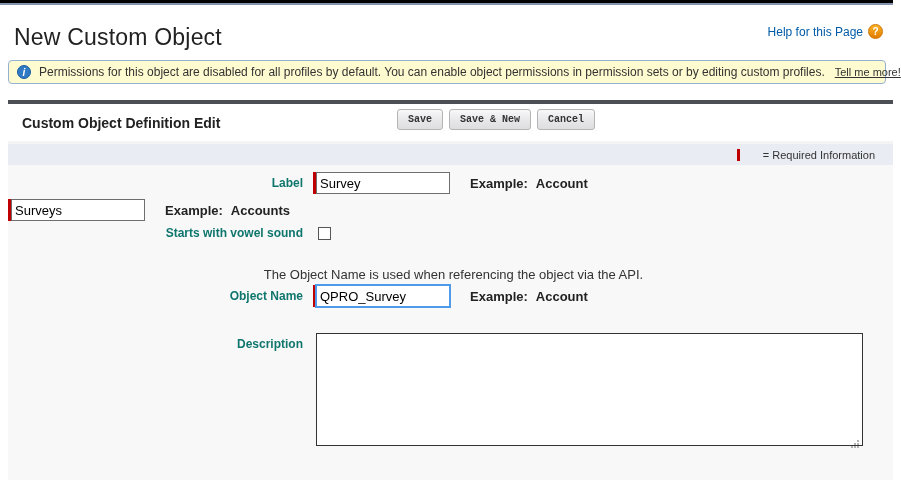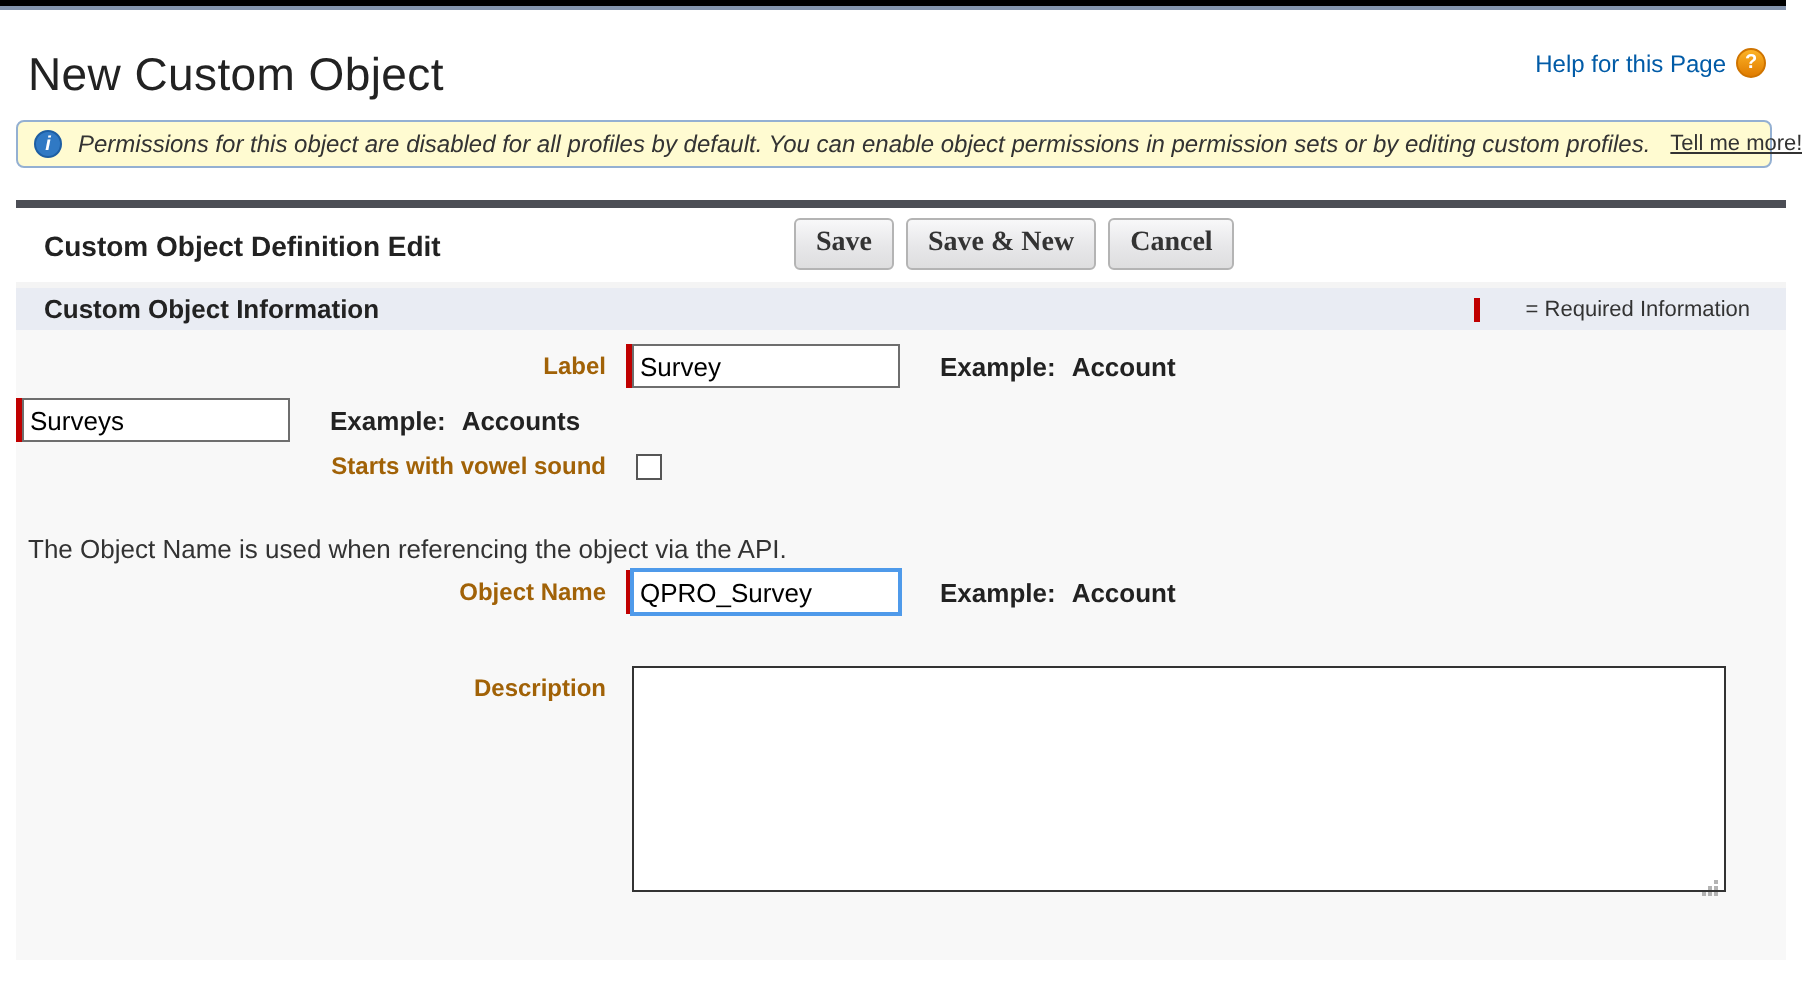--- a/index.html
+++ b/index.html
@@ -10,44 +10,44 @@
 
   
   .page-title { position:absolute; left:14px; top:24px; font-size:23px; font-weight:normal; color:#222; letter-spacing:.2px; }
   .help-wrap { position:absolute; right:18px; top:24px; display:flex; align-items:center; gap:5px; }
   .help-link { color:#015ba7; font-size:12px; cursor:pointer; text-decoration:none; }
   .help-icon { width:15px; height:15px; border-radius:50%; background:linear-gradient(#fcb326,#e07c00); color:#fff; font-size:10px; font-weight:bold; display:flex; align-items:center; justify-content:center; border:1px solid #cf7400; }
 
   
   .notice { position:absolute; left:8px; top:60px; width:878px; height:24px; background:#fffbd1; border:1px solid #94b0d2; border-radius:4px; display:flex; align-items:center; padding:0 8px; gap:8px; }
   .info-icon { width:14px; height:14px; min-width:14px; border-radius:50%; background:#3079c4; border:1px solid #1d5ea3; color:#fff; font-size:10px; font-weight:bold; font-style:italic; display:flex; align-items:center; justify-content:center; }
-  .notice-msg { font-size:12px; color:#333; white-space:nowrap;font-style:italic; }
+  .notice-msg { font-size:12px; color:#333; white-space:nowrap; }
   .notice-links { display:flex; gap:14px; margin-left:2px; }
   .notice-link { font-size:11px; color:#333; text-decoration:underline; white-space:nowrap; cursor:pointer; }
 
   
   .panel { position:absolute; left:8px; top:100px; width:885px; height:380px; display:flex; flex-direction:column; }
   .panel-topline { height:4px; background:#4c4e55; }
   .panel-header { height:37px; background:#fff; position:relative; display:flex; align-items:center; }
   .panel-title { font-size:14px; font-weight:bold; color:#222; padding-left:14px; }
   .btn-group { position:absolute; left:389px; top:5px; display:flex; gap:6px; }
-  .btn { font-family:Liberation Serif, serif; font-size:14px; font-weight:bold; color:#333; padding:4px 10px; background:linear-gradient(#f8f8f9,#e7e7e9 55%,#dededf); border:1px solid #b4b4b4; border-radius:3px; cursor:pointer; }
+  .btn { font-family:Liberation Mono, monospace; font-size:10px; font-weight:bold; color:#333; padding:4px 10px; background:linear-gradient(#f8f8f9,#e7e7e9 55%,#dededf); border:1px solid #b4b4b4; border-radius:3px; cursor:pointer; }
 
   .subsection { height:24px; background:#e9ecf3; border-top:3px solid #f4f4f4; display:flex; align-items:center; padding:0 18px 0 14px; }
   .subsection-title { font-size:13px; font-weight:bold; color:#222; }
   .legend { margin-left:auto; display:flex; align-items:center; gap:23px; }
   .legend-bar { width:3px; height:12px; background:#c00000; }
   .legend-text { font-size:11px; color:#333; }
 
   .panel-body { flex:1; background:#f8f8f8; padding-top:7px; }
   .intro { font-size:13px; color:#333; padding-left:6px; margin-bottom:2px; }
-  .intro-api { margin-top:27px; margin-bottom:3px; }
+  .intro-api { margin-top:27px; margin-bottom:3px;text-align:center; }
 
   .form-row { display:flex; align-items:center; margin-bottom:5px; }
-  .row-label { width:305px; min-width:305px; text-align:right; padding-right:10px; font-size:12px; font-weight:bold; color:#a16207; }
+  .row-label { width:305px; min-width:305px; text-align:right; padding-right:10px; font-size:12px; font-weight:bold; color:#0f766e; }
   .row-field { display:flex; align-items:center; }
   .req-bar { width:3px; height:22px; background:#c00000; }
   .txt { width:134px; height:22px; border:1px solid #6e6e6e; font-family:"Liberation Sans", sans-serif; font-size:13px; color:#000; padding:1px 3px; background:#fff; }
   .txt.focused { border:1px solid #4f9aea; box-shadow:0 0 0 1px #4f9aea; }
   .example { margin-left:20px; font-size:13px; font-weight:bold; color:#222; display:flex; gap:8px; }
   .checkbox { width:13px; height:13px; border:1px solid #565656; background:#fff; margin-left:5px; appearance:none; cursor:pointer; }
 
   .row-desc { align-items:flex-start; margin-top:26px; }
   .row-desc .row-label { padding-top:4px; }
   .ta-wrap { position:relative; margin-left:3px; }
@@ -81,21 +81,20 @@
   <div class="panel-header">
     <span class="panel-title">Custom Object Definition Edit</span>
     <div class="btn-group">
       <button class="btn">Save</button>
       <button class="btn">Save &amp; New</button>
       <button class="btn">Cancel</button>
     </div>
   </div>
 
   <div class="subsection">
-    <span class="subsection-title">Custom Object Information</span>
     <span class="legend">
       <span class="legend-bar"></span>
       <span class="legend-text">= Required Information</span>
     </span>
   </div>
 
   <div class="panel-body">
 
 
     <div class="form-row">

